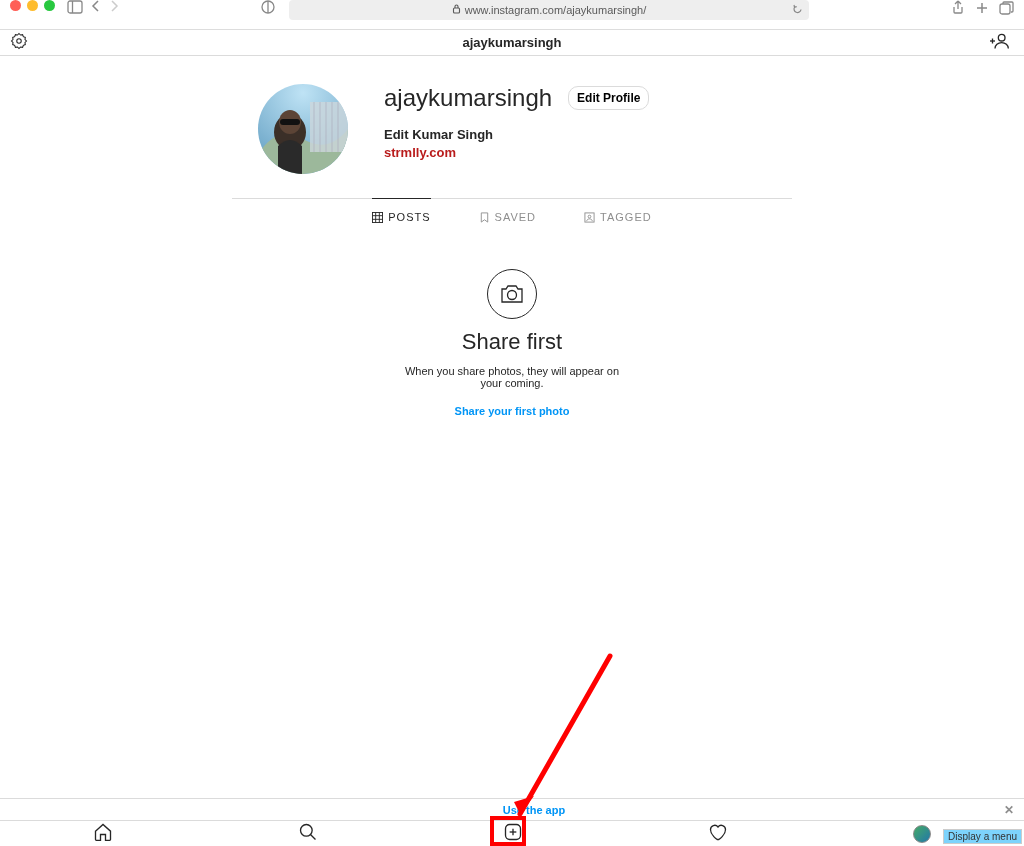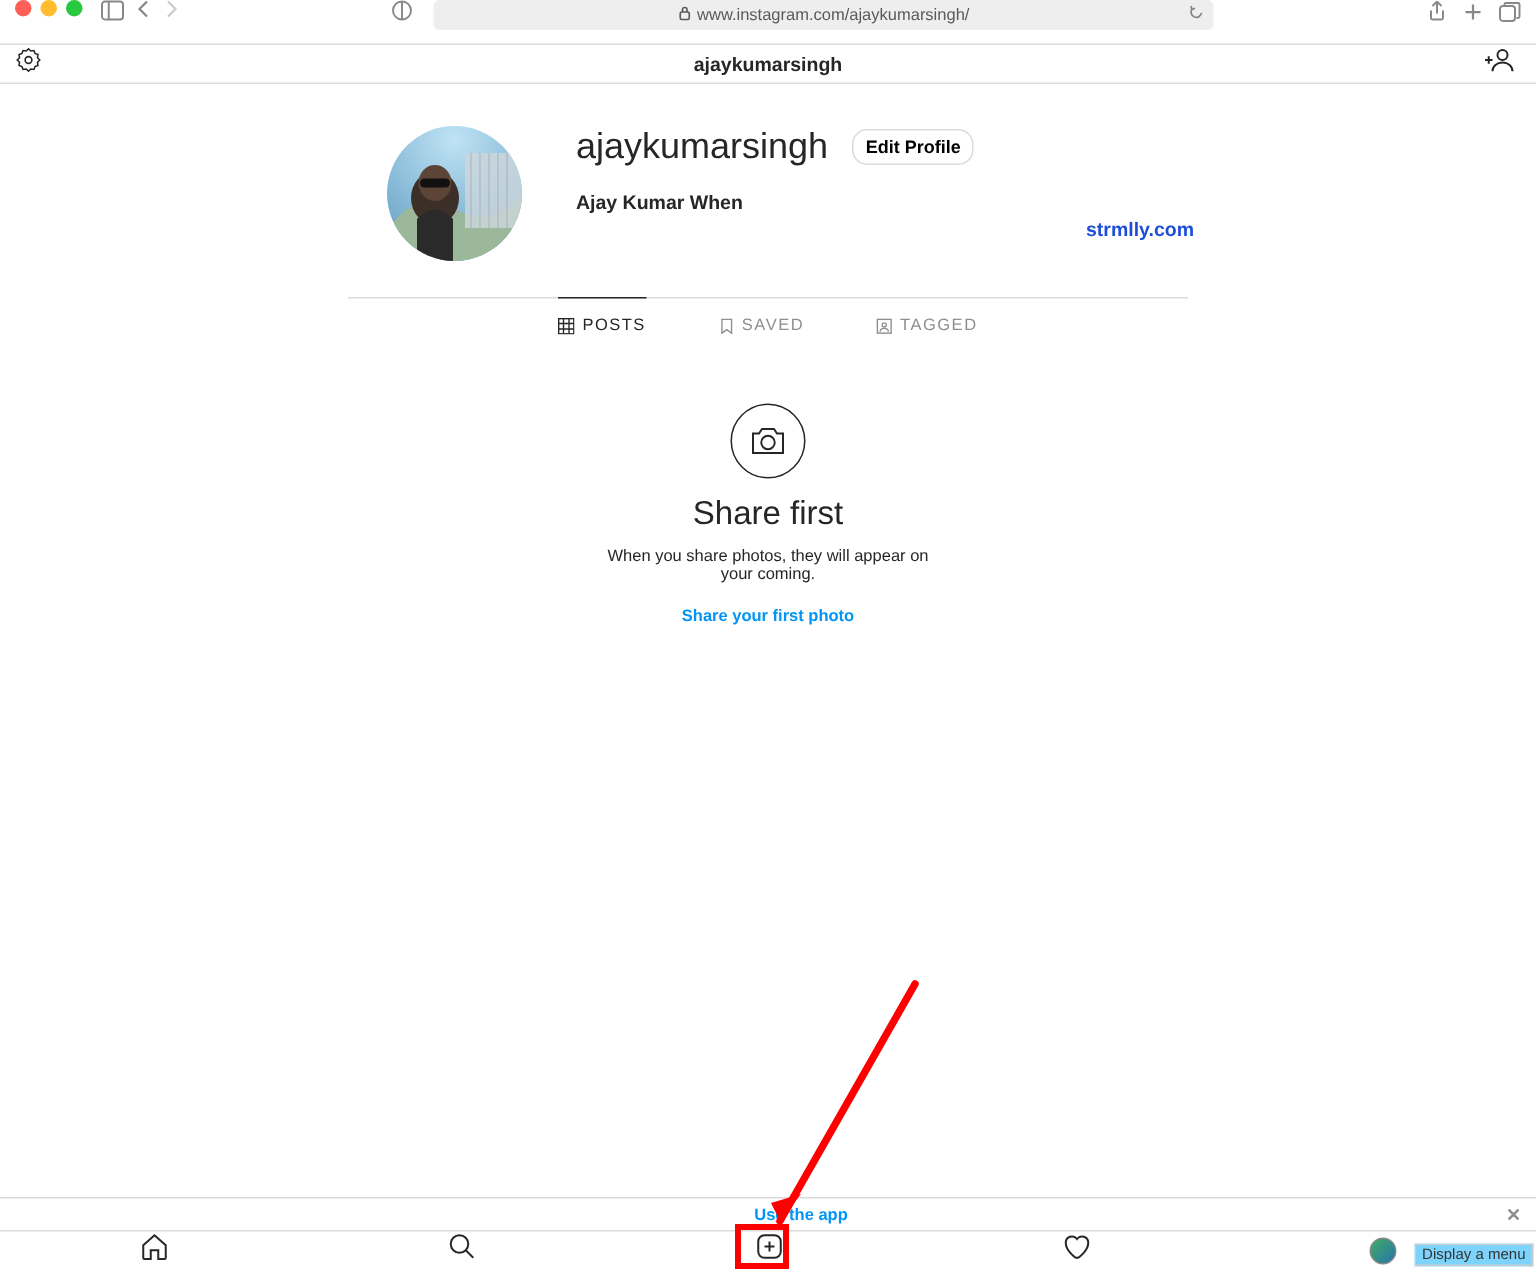--- a/index.html
+++ b/index.html
@@ -28,21 +28,21 @@
   .avatar{width:90px;height:90px;border-radius:50%;margin-left:30px;overflow:hidden;flex:0 0 auto;}
   .avatar-img{width:100%;height:100%;display:block;}
   .profile-info{flex:1;}
   .row-name{display:flex;align-items:center;gap:16px;}
   .username{font-size:24px;font-weight:300;color:#262626;}
   .edit-btn{font-size:12px;font-weight:600;padding:4px 8px;border:1px solid #dbdbdb;border-radius:10px;background:#fff;cursor:pointer;}
   .stats{display:flex;gap:30px;margin-top:14px;font-size:13px;}
   .stats b{font-weight:600;}
   .bio{margin-top:14px;font-size:13px;line-height:1.4;}
   .bio-name{font-weight:600;}
-  .bio-link{color:#1d4ed8;font-weight:600;text-align:right;}
+  .bio-link{color:#b91c1c;font-weight:600;}
   .hr{border-top:1px solid #dbdbdb;max-width:560px;margin:24px auto 0;}
   
   .tabs{display:flex;justify-content:center;gap:48px;font-size:11px;letter-spacing:1px;color:#8e8e8e;}
   .tab{display:flex;align-items:center;gap:5px;padding:12px 0 10px;cursor:pointer;}
   .tab.active{color:#262626;border-top:1px solid #262626;margin-top:-1px;}
   .tab-ic{width:11px;height:11px;}
   
   .empty{display:flex;flex-direction:column;align-items:center;margin-top:36px;}
   .camera-circle{width:50px;height:50px;border:1.5px solid #262626;border-radius:50%;display:flex;align-items:center;justify-content:center;}
   .share-title{font-size:22px;font-weight:300;margin-top:10px;}
@@ -173,21 +173,21 @@
       <rect x="22" y="35" width="20" height="6" rx="3" fill="#111"></rect>
       <path d="M20 62 Q32 50 44 62 L44 90 L20 90 Z" fill="#2a2a2a"></path>
     </svg>
   </div>
   <div class="profile-info">
     <div class="row-name">
       <span class="username">ajaykumarsingh</span>
       <button class="edit-btn">Edit Profile</button>
     </div>
     <div class="bio">
-      <div class="bio-name">Ajay Kumar When</div>
+      <div class="bio-name">Edit Kumar Singh</div>
       <div class="bio-link">strmlly.com</div>
     </div>
   </div>
 </div>
 
 <div class="hr"></div>
 
 <div class="tabs">
   <div class="tab active">
     <svg class="tab-ic" viewBox="0 0 12 12" fill="none" stroke="currentColor" stroke-width="1">

